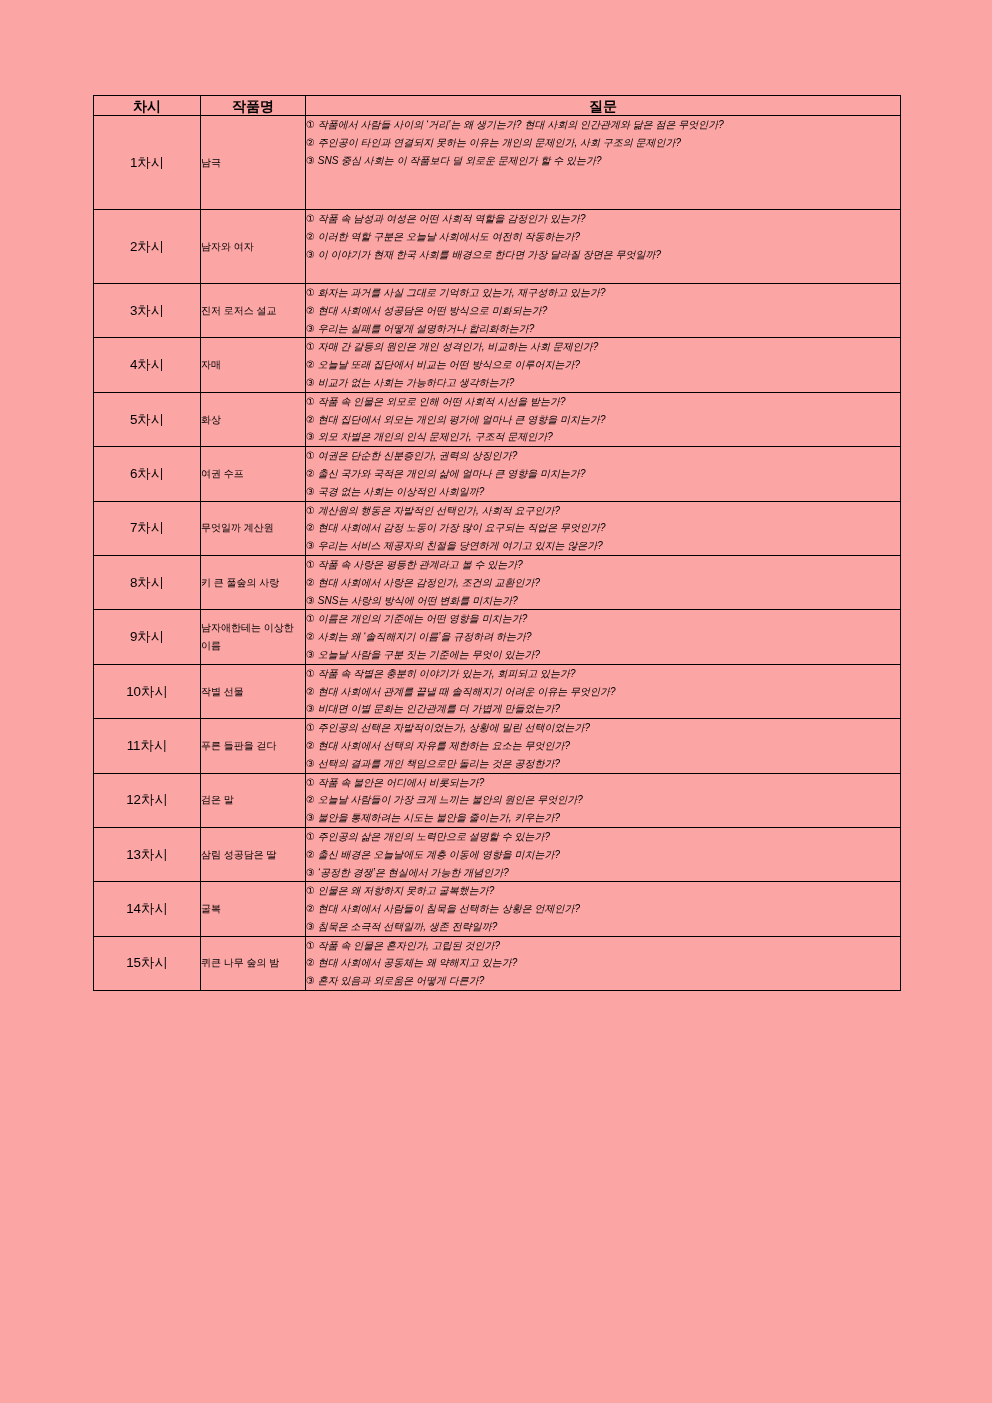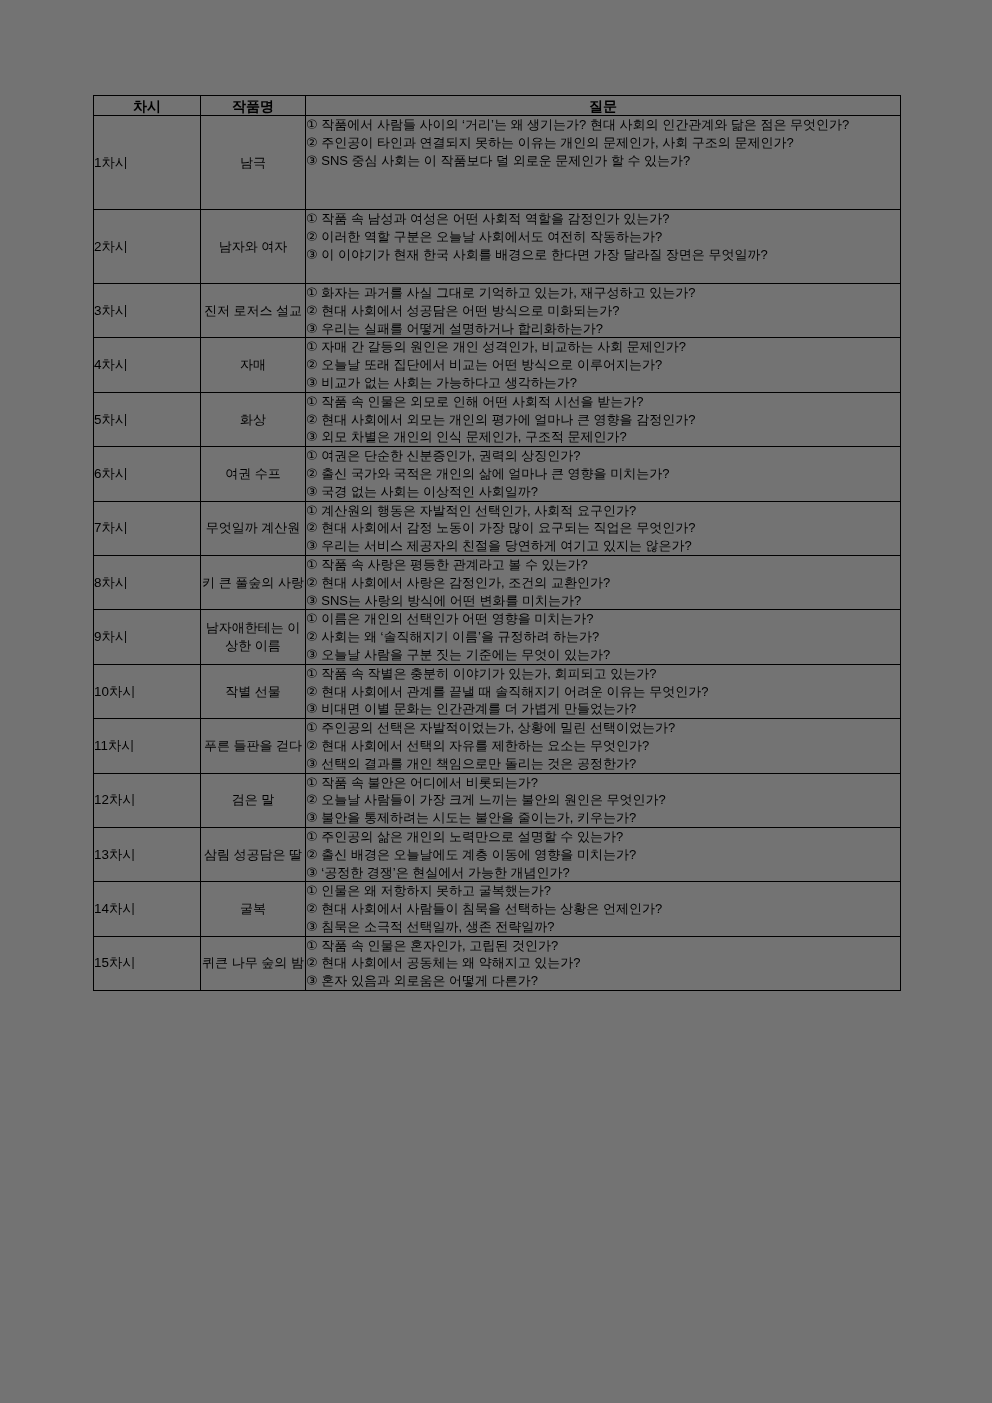--- a/index.html
+++ b/index.html
@@ -7,21 +7,21 @@
   body {
     width: 992px;
     height: 1403px;
     background: #e8e8e8;
     font-family: "Liberation Sans", "DejaVu Sans", sans-serif;
   }
   .page {
     position: relative;
     width: 992px;
     height: 1403px;
-    background: #737373;
+    background: #fca5a5;
     overflow: hidden;
   }
   table.lesson-table {
     position: absolute;
     left: 93px;
     top: 95px;
     width: 807px;
     border-collapse: collapse;
     table-layout: fixed;
     color: #000000;
@@ -38,33 +38,34 @@
     text-align: center;
     height: 20px;
     line-height: 18px;
     padding: 1px 0;
   }
   td.session-cell {
     font-size: 13.4px;
     vertical-align: middle;
     padding: 1px 2px 1px 13px;
     line-height: 17.8px;
+    text-align: center;
   }
   td.title-cell {
-    font-size: 13px;
+    font-size: 10px;
     vertical-align: middle;
     padding: 1px 5px 1px 7px;
     line-height: 17.8px;
     word-break: normal;
-    text-align: center;
   }
   td.question-cell {
-    font-size: 13px;
+    font-size: 10px;
     vertical-align: top;
     padding: 1px 5px 1px 6px;
+    font-style: italic;
   }
   .q {
     text-align: justify;
     line-height: 17.8px;
     word-break: normal;
   }
   tr.r-tall  td { height: 94px; }
   tr.r-med   td { height: 74px; }
   tr.r-base  td { height: 54px; }
 </style>
@@ -120,21 +121,21 @@
           <div class="q">① 자매 간 갈등의 원인은 개인 성격인가, 비교하는 사회 문제인가?</div>
           <div class="q">② 오늘날 또래 집단에서 비교는 어떤 방식으로 이루어지는가?</div>
           <div class="q">③ 비교가 없는 사회는 가능하다고 생각하는가?</div>
         </td>
       </tr>
       <tr class="r-base">
         <td class="session-cell">5차시</td>
         <td class="title-cell">화상</td>
         <td class="question-cell">
           <div class="q">① 작품 속 인물은 외모로 인해 어떤 사회적 시선을 받는가?</div>
-          <div class="q">② 현대 사회에서 외모는 개인의 평가에 얼마나 큰 영향을 감정인가?</div>
+          <div class="q">② 현대 집단에서 외모는 개인의 평가에 얼마나 큰 영향을 미치는가?</div>
           <div class="q">③ 외모 차별은 개인의 인식 문제인가, 구조적 문제인가?</div>
         </td>
       </tr>
       <tr class="r-base">
         <td class="session-cell">6차시</td>
         <td class="title-cell">여권 수프</td>
         <td class="question-cell">
           <div class="q">① 여권은 단순한 신분증인가, 권력의 상징인가?</div>
           <div class="q">② 출신 국가와 국적은 개인의 삶에 얼마나 큰 영향을 미치는가?</div>
           <div class="q">③ 국경 없는 사회는 이상적인 사회일까?</div>
@@ -155,21 +156,21 @@
         <td class="question-cell">
           <div class="q">① 작품 속 사랑은 평등한 관계라고 볼 수 있는가?</div>
           <div class="q">② 현대 사회에서 사랑은 감정인가, 조건의 교환인가?</div>
           <div class="q">③ SNS는 사랑의 방식에 어떤 변화를 미치는가?</div>
         </td>
       </tr>
       <tr class="r-base">
         <td class="session-cell">9차시</td>
         <td class="title-cell">남자애한테는 이상한 이름</td>
         <td class="question-cell">
-          <div class="q">① 이름은 개인의 선택인가 어떤 영향을 미치는가?</div>
+          <div class="q">① 이름은 개인의 기준에는 어떤 영향을 미치는가?</div>
           <div class="q">② 사회는 왜 ‘솔직해지기 이름’을 규정하려 하는가?</div>
           <div class="q">③ 오늘날 사람을 구분 짓는 기준에는 무엇이 있는가?</div>
         </td>
       </tr>
       <tr class="r-base">
         <td class="session-cell">10차시</td>
         <td class="title-cell">작별 선물</td>
         <td class="question-cell">
           <div class="q">① 작품 속 작별은 충분히 이야기가 있는가, 회피되고 있는가?</div>
           <div class="q">② 현대 사회에서 관계를 끝낼 때 솔직해지기 어려운 이유는 무엇인가?</div>

